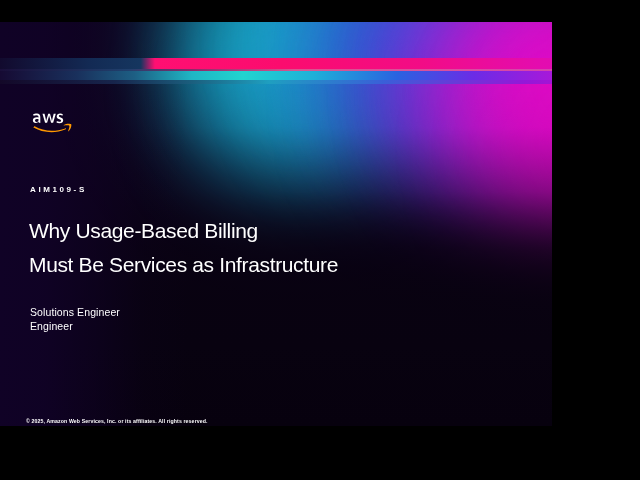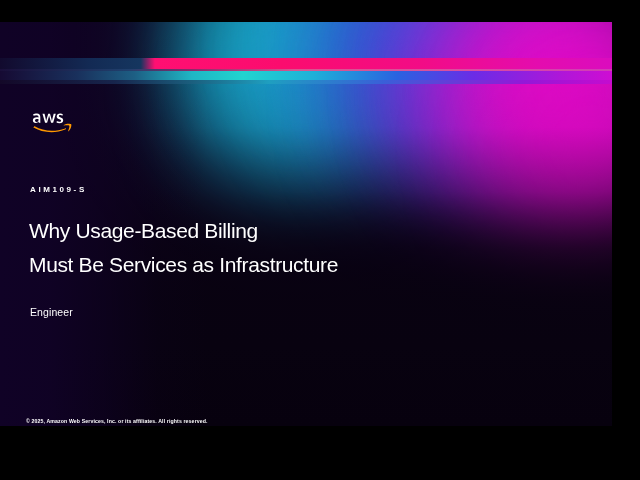--- a/index.html
+++ b/index.html
@@ -21,21 +21,21 @@
     inset: 0;
     background: #000000;
     overflow: hidden;
   }
 
   
   #slide {
     position: absolute;
     left: 0;
     top: 22px;
-    width: 612px;
+    width: 552px;
     height: 404px;
     overflow: hidden;
     background: #0a0214;
   }
 
   
   .bg-base {
     position: absolute;
     inset: 0;
     background: #0d0219;
@@ -289,19 +289,20 @@
     </div>
 
     <div id="session-code">AIM109-S</div>
 
     <div id="title-block">
       <div class="title-line">Why Usage-Based Billing</div>
       <div class="title-line">Must Be Services as Infrastructure</div>
     </div>
 
     <div id="speaker-block">
+      <div class="speaker-meta">Solutions Engineer</div>
       <div class="speaker-meta">Engineer</div>
     </div>
 
     <div id="copyright">© 2025, Amazon Web Services, Inc. or its affiliates. All rights reserved.</div>
 
   </div>
 </div>
 
 </body></html>

